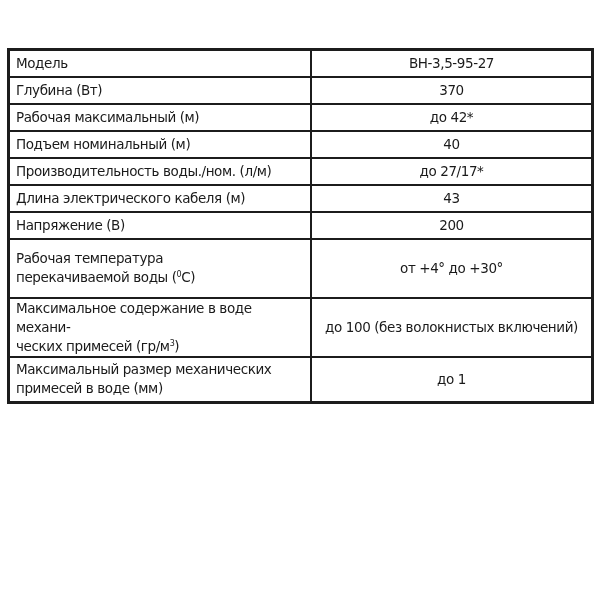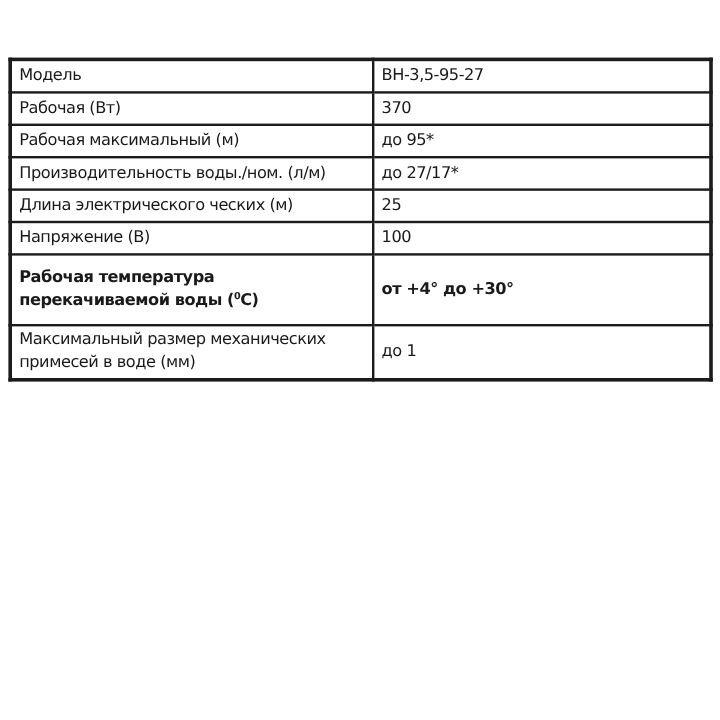--- a/index.html
+++ b/index.html
@@ -31,65 +31,77 @@
       letter-spacing: -0.4px;
       line-height: 19px;
       vertical-align: middle;
       margin-left: 42px;
     }
     .spec-table td.label {
       width: 288px;
       text-align: left;
     }
     .spec-table td.value {
+      text-align: center;
     }
     .h1 { height: 27px; }
-    .h2 { height: 59px; font-weight: bold; }
+    .h2 { height: 59px; }
     .h3 { height: 46px; }
     sup {
       font-size: 8px;
       line-height: 0;
       vertical-align: 5px;
     }
   </style>
 </head>
 <body>
 
 <table class="spec-table">
   <tbody>
     <tr class="h1">
       <td class="label">Модель</td>
       <td class="value">ВН-3,5-95-27</td>
     </tr>
     <tr class="h1">
-      <td class="label">Рабочая (Вт)</td>
+      <td class="label">Глубина (Вт)</td>
       <td class="value">370</td>
     </tr>
     <tr class="h1">
       <td class="label">Рабочая максимальный (м)</td>
-      <td class="value">до 95*</td>
+      <td class="value">до 42*</td>
+    </tr>
+    <tr class="h1">
+      <td class="label">Подъем номинальный (м)</td>
+      <td class="value">40</td>
     </tr>
     <tr class="h1">
       <td class="label">Производительность воды./ном. (л/м)</td>
       <td class="value">до 27/17*</td>
     </tr>
     <tr class="h1">
-      <td class="label">Длина электрического ческих (м)</td>
-      <td class="value">25</td>
+      <td class="label">Длина электрического кабеля (м)</td>
+      <td class="value">43</td>
     </tr>
     <tr class="h1">
       <td class="label">Напряжение (В)</td>
-      <td class="value">100</td>
+      <td class="value">200</td>
     </tr>
     <tr class="h2">
       <td class="label">
         <span>Рабочая температура</span><br>
         <span><span>перекачиваемой воды (</span><sup>0</sup><span>C)</span></span>
       </td>
       <td class="value">от +4° до +30°</td>
+    </tr>
+    <tr class="h2">
+      <td class="label">
+        <span>Максимальное содержание в воде механи-</span><br>
+        <span><span>ческих примесей (гр/м</span><sup>3</sup><span>)</span></span>
+      </td>
+      <td class="value">до 100 (без волокнистых включений)</td>
     </tr>
     <tr class="h3">
       <td class="label">
         <span>Максимальный размер механических</span><br>
         <span>примесей в воде (мм)</span>
       </td>
       <td class="value">до 1</td>
     </tr>
   </tbody>
 </table>

